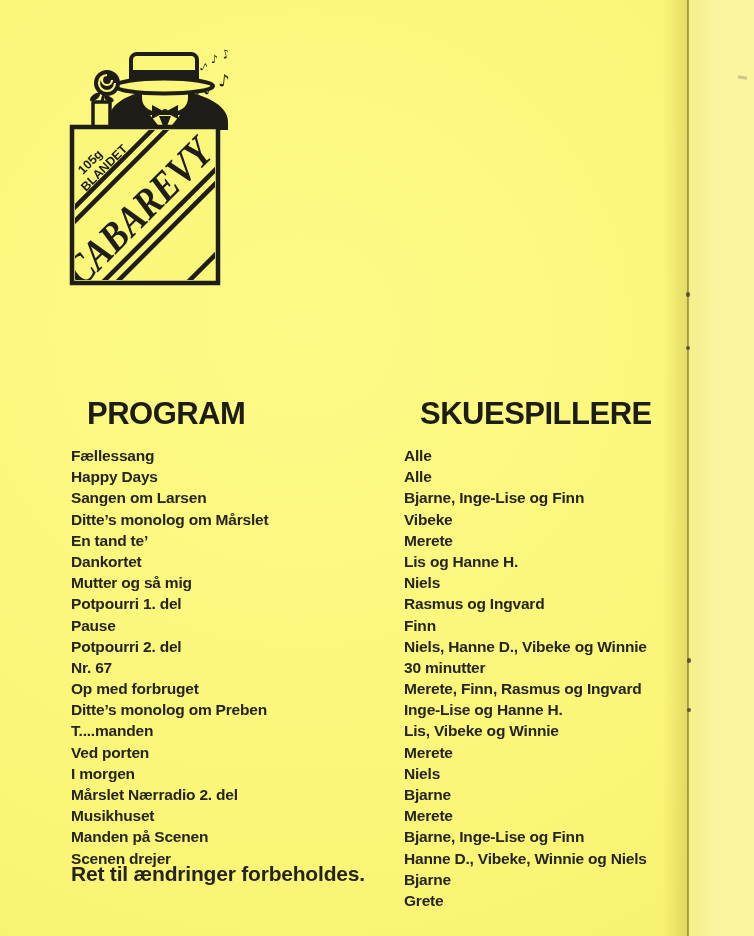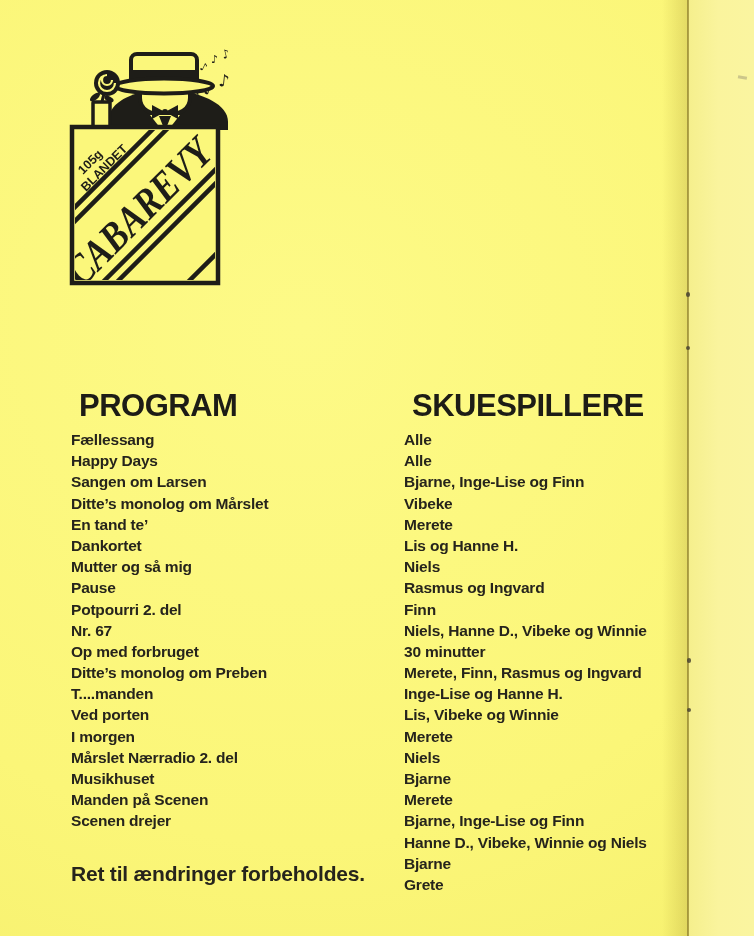--- a/index.html
+++ b/index.html
@@ -36,21 +36,21 @@
   .s4 { left: 687px; top: 708px; height: 4px; }
   .edge-mark {
     position: absolute; left: 738px; top: 76px; width: 9px; height: 2.5px;
     background: #c6c187; transform: rotate(10deg); opacity: 0.9;
   }
   .logo { position: absolute; left: 52px; top: 38px; }
   .col { position: absolute; top: 383px; }
   .col-left  { left: 71px;  width: 330px; }
   .col-right { left: 404px; width: 330px; }
   .col h2 {
-    margin: 8px; font-size: 31px; line-height: 30px;
+    margin: 16px; font-size: 31px; line-height: 30px;
     font-weight: bold; letter-spacing: -0.5px; color: #1d1c16;
   }
   .list { margin-top: 0; }
   .row {
     height: 21.2px; line-height: 21.2px;
     font-size: 15.5px; font-weight: bold; letter-spacing: -0.2px;
     white-space: nowrap; color: #26241c;
   }
   .footer {
     position: absolute; left: 71px; top: 862px;
@@ -131,20 +131,21 @@
   <div class="col col-left">
     <h2>PROGRAM</h2>
     <div class="list">
       <div class="row">Fællessang</div>
       <div class="row">Happy Days</div>
       <div class="row">Sangen om Larsen</div>
       <div class="row">Ditte’s monolog om Mårslet</div>
       <div class="row">En tand te’</div>
       <div class="row">Dankortet</div>
       <div class="row">Mutter og så mig</div>
+      <div class="row">Potpourri 1. del</div>
       <div class="row">Pause</div>
       <div class="row">Potpourri 2. del</div>
       <div class="row">Nr. 67</div>
       <div class="row">Op med forbruget</div>
       <div class="row">Ditte’s monolog om Preben</div>
       <div class="row">T....manden</div>
       <div class="row">Ved porten</div>
       <div class="row">I morgen</div>
       <div class="row">Mårslet Nærradio 2. del</div>
       <div class="row">Musikhuset</div>

